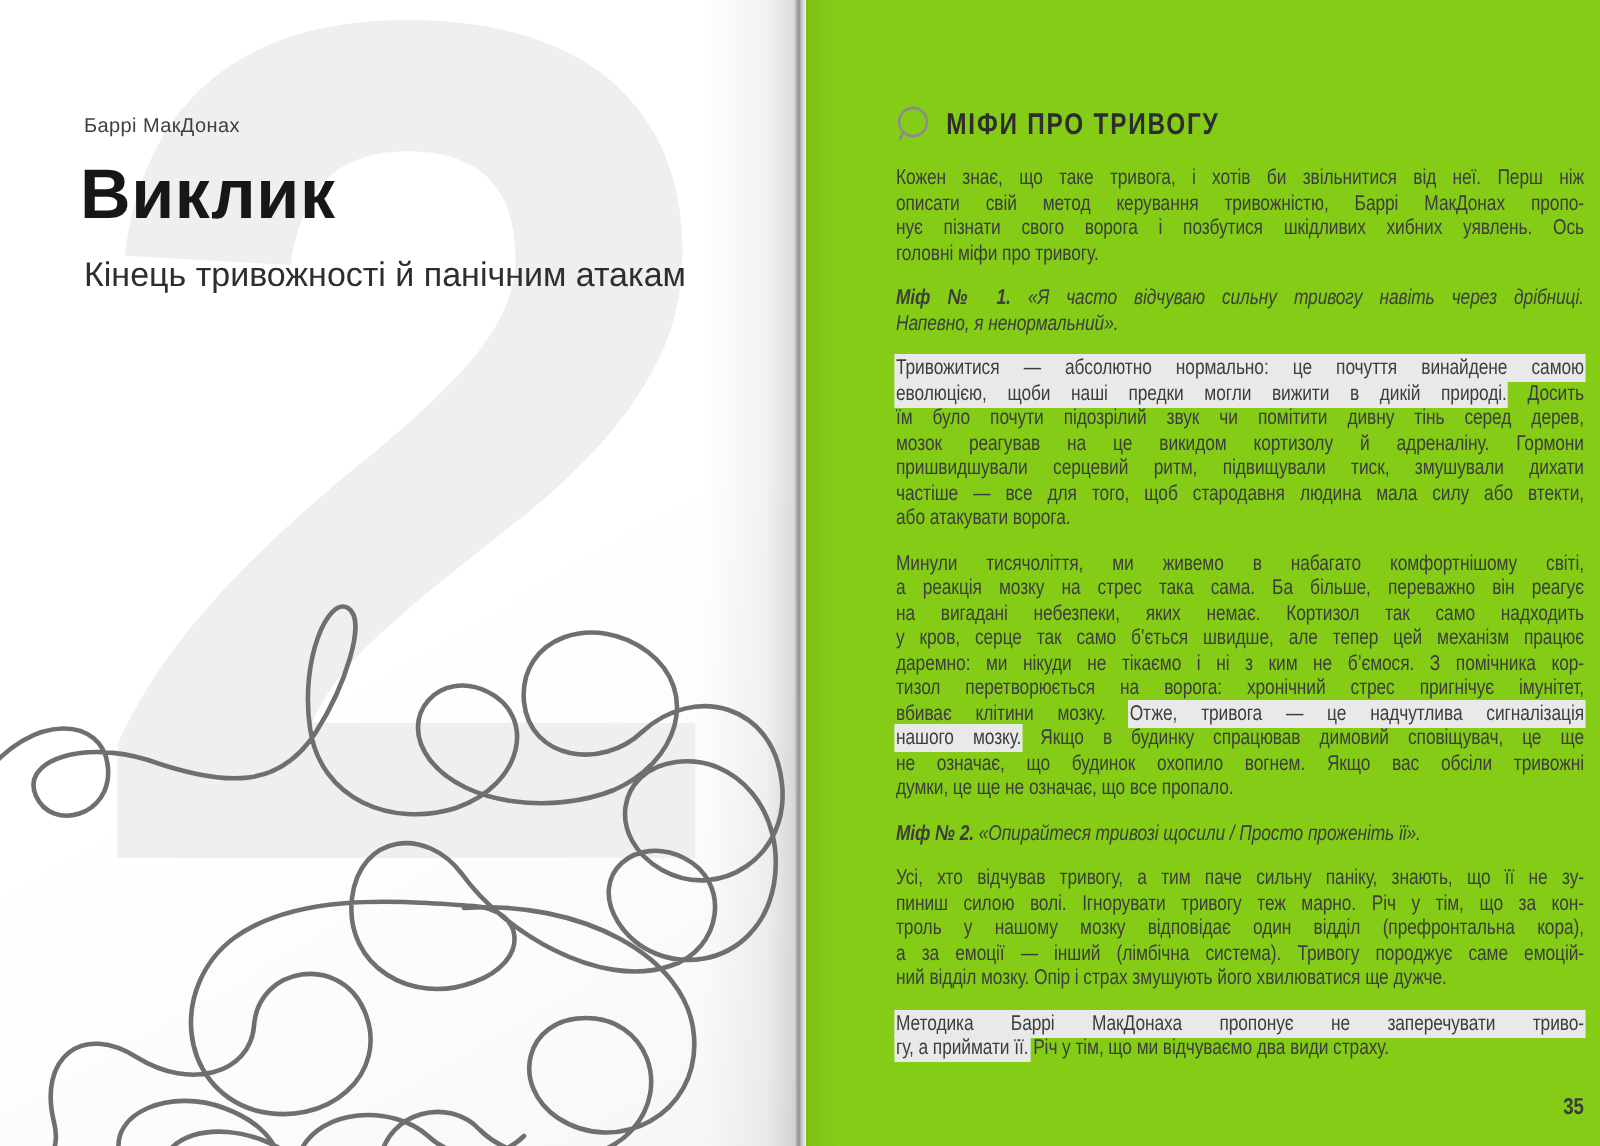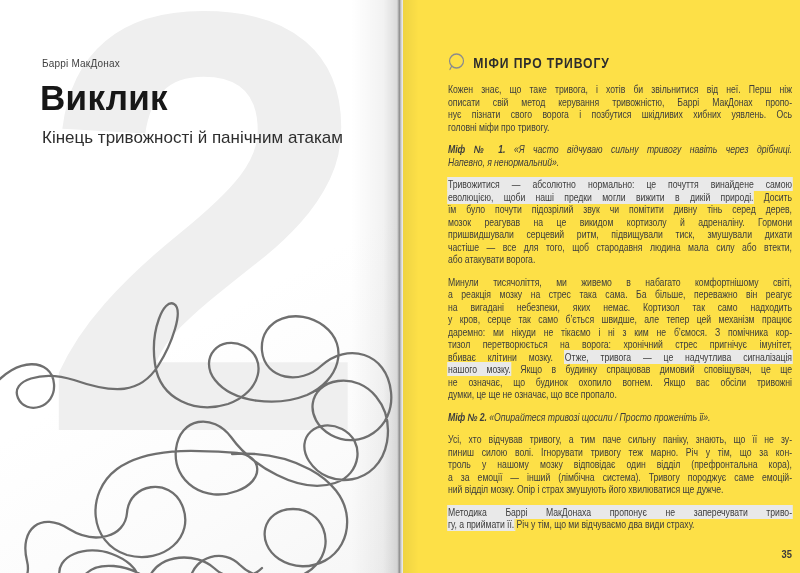--- a/index.html
+++ b/index.html
@@ -6,21 +6,21 @@
   #stage{position:relative;width:800px;height:573px;overflow:hidden;
          font-family:"Liberation Sans","DejaVu Sans",sans-serif;background:#fff;}
 
   
   .page{position:absolute;top:0;height:573px;overflow:hidden;}
   #page-left{left:0;width:397px;background:linear-gradient(150deg,#ffffff 55%,#fbfbfb 80%,#f6f6f6 100%);}
   #page-left::after{content:"";position:absolute;top:0;right:0;width:46px;height:100%;
         background:linear-gradient(to right,rgba(0,0,0,0) 0%,rgba(0,0,0,0.05) 70%,rgba(0,0,0,0.14) 100%);}
   #spine{position:absolute;left:397px;top:0;width:6px;height:573px;
         background:linear-gradient(to right,#dcdcdc 0%,#8f8f8f 40%,#c9c9c9 65%,#f2f2f2 100%);}
-  #page-right{left:403px;width:397px;background:#fde047;}
+  #page-right{left:403px;width:397px;background:#84cc16;}
   #page-right::before{content:"";position:absolute;left:0;top:0;width:16px;height:100%;
         background:linear-gradient(to right,rgba(0,0,0,0.06),rgba(0,0,0,0));}
 
   
   .watermark{position:absolute;left:38px;top:-78px;font-size:600px;line-height:1;
         font-weight:700;color:var(--watermark,#efefef);z-index:0;user-select:none;}
   .scribble{position:absolute;left:0;top:268px;z-index:1;}
   .left-text{position:absolute;z-index:2;left:42px;}
   .author{top:58px;font-size:10px;color:#3f3f3f;letter-spacing:.2px;}
   .book-title{top:78px;left:40px;font-size:35px;font-weight:700;color:#171717;letter-spacing:.3px;}

